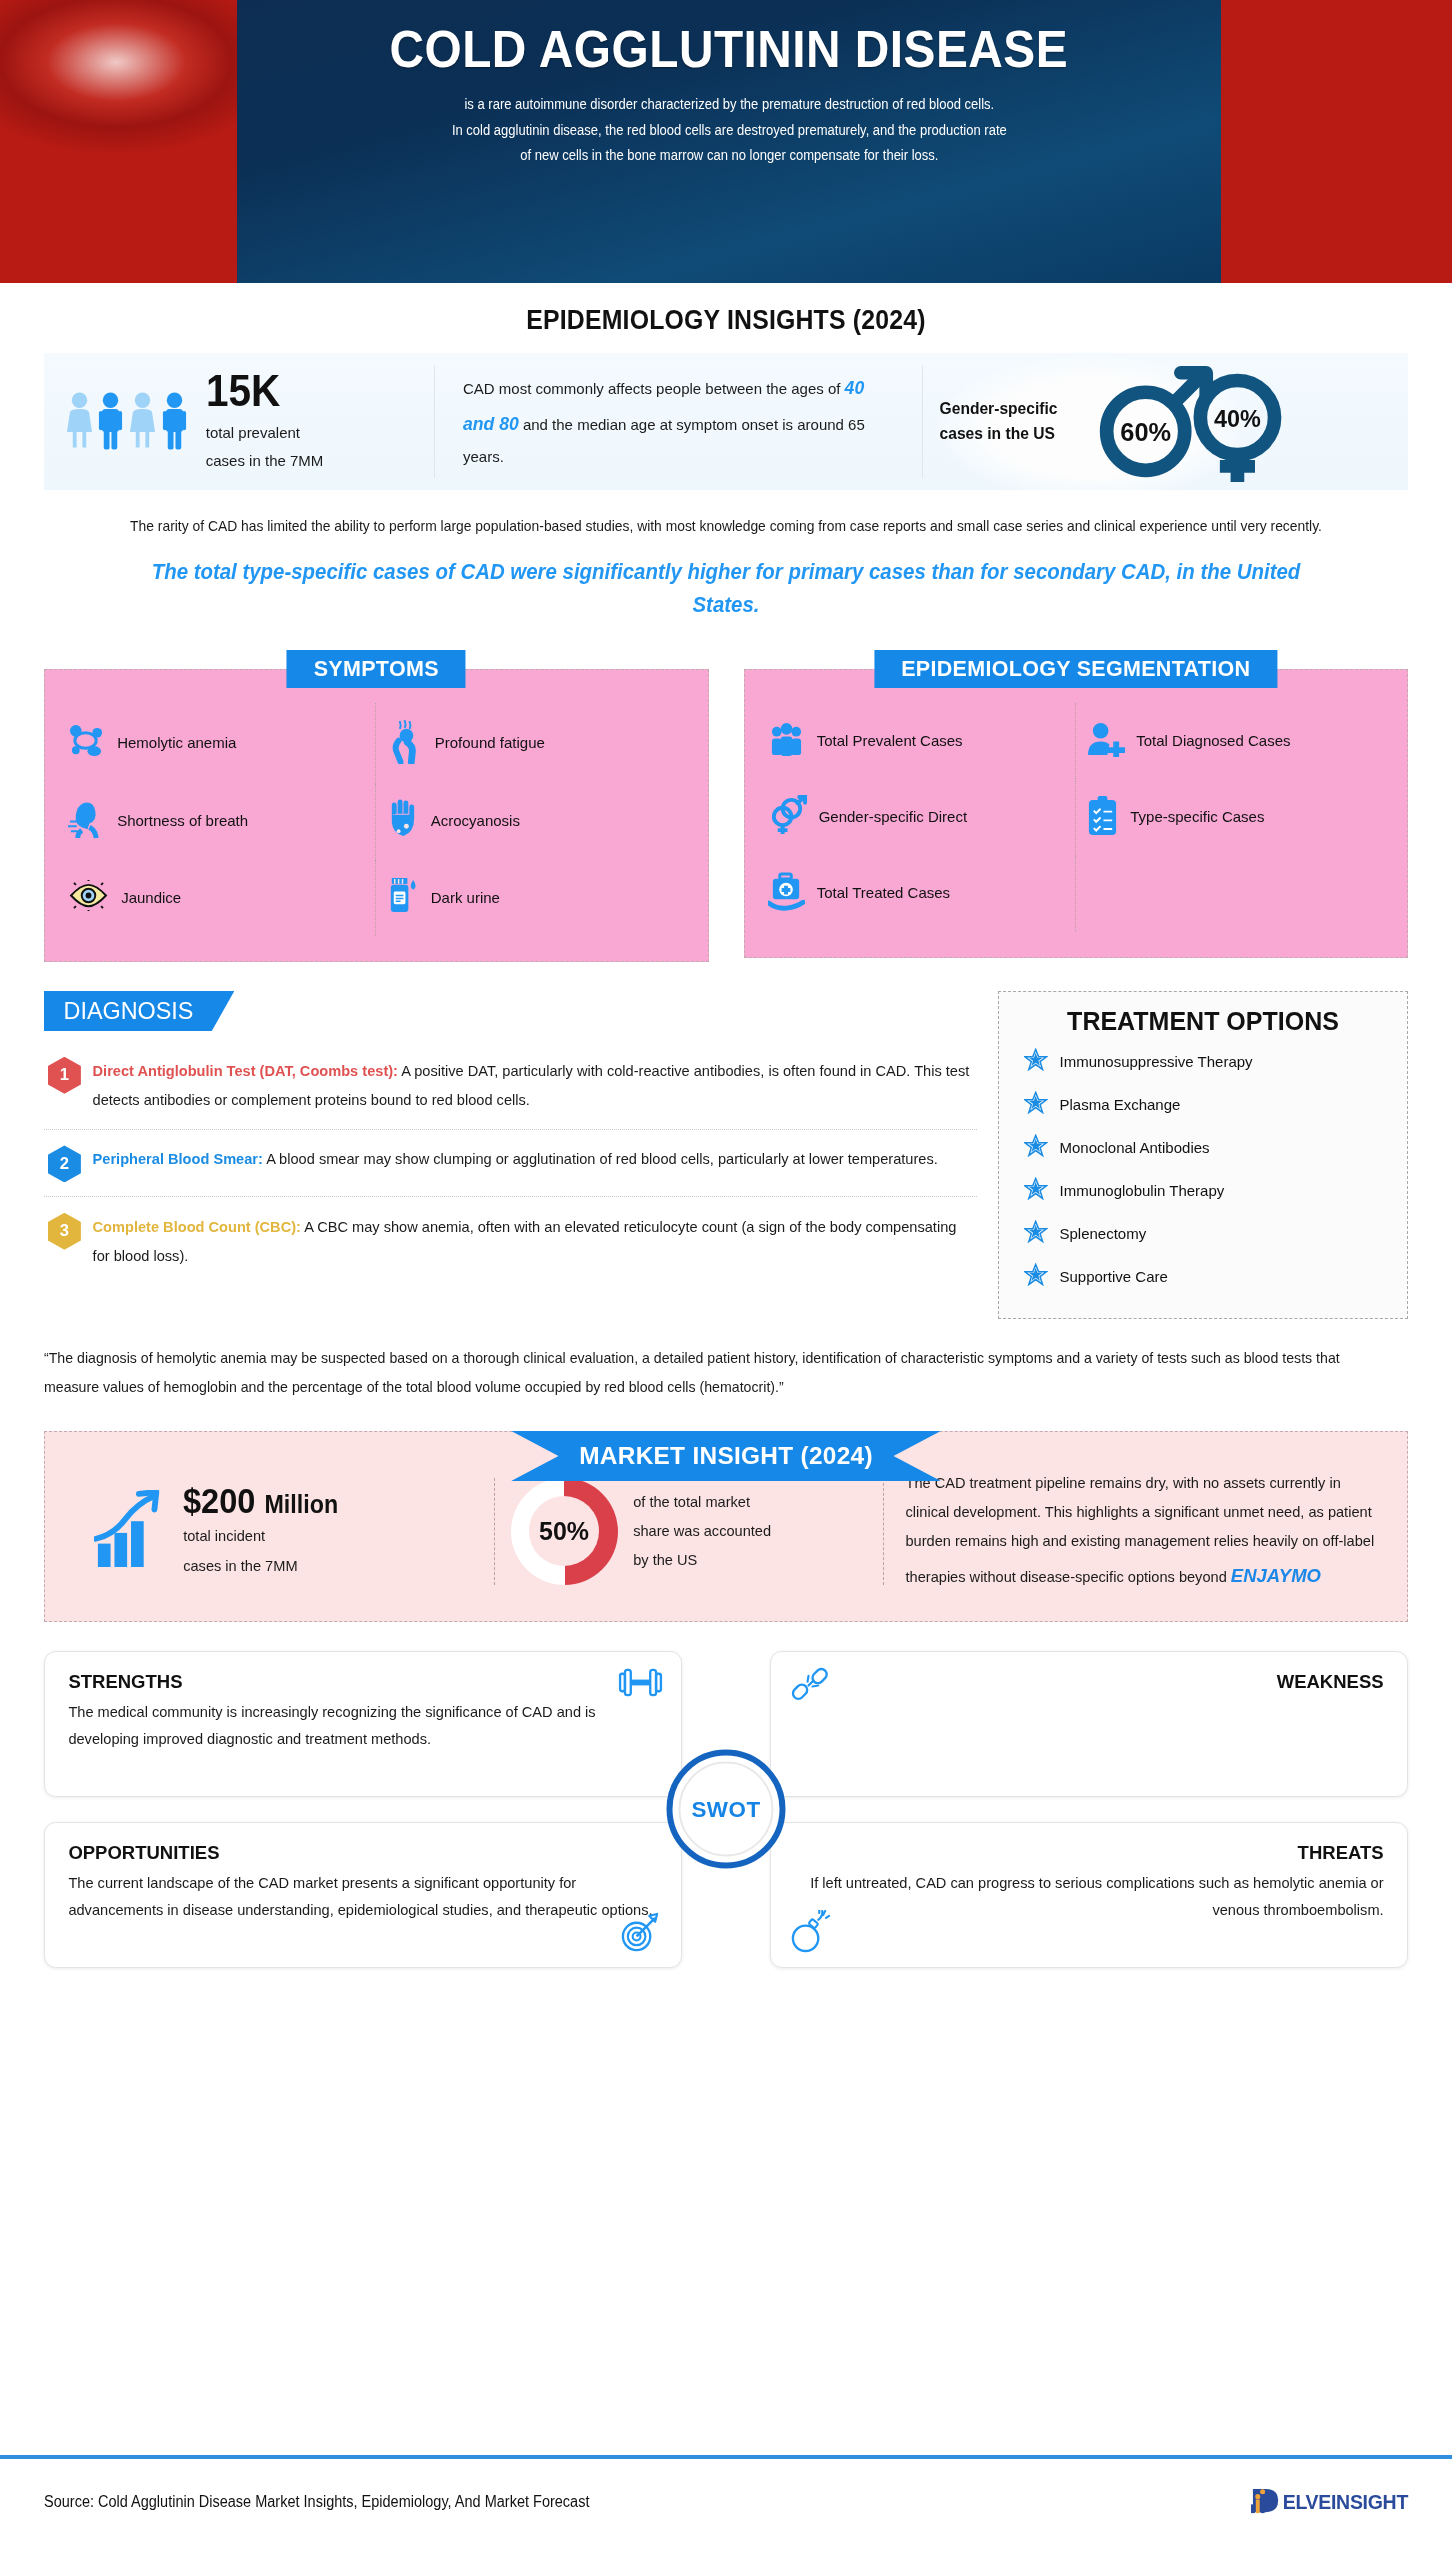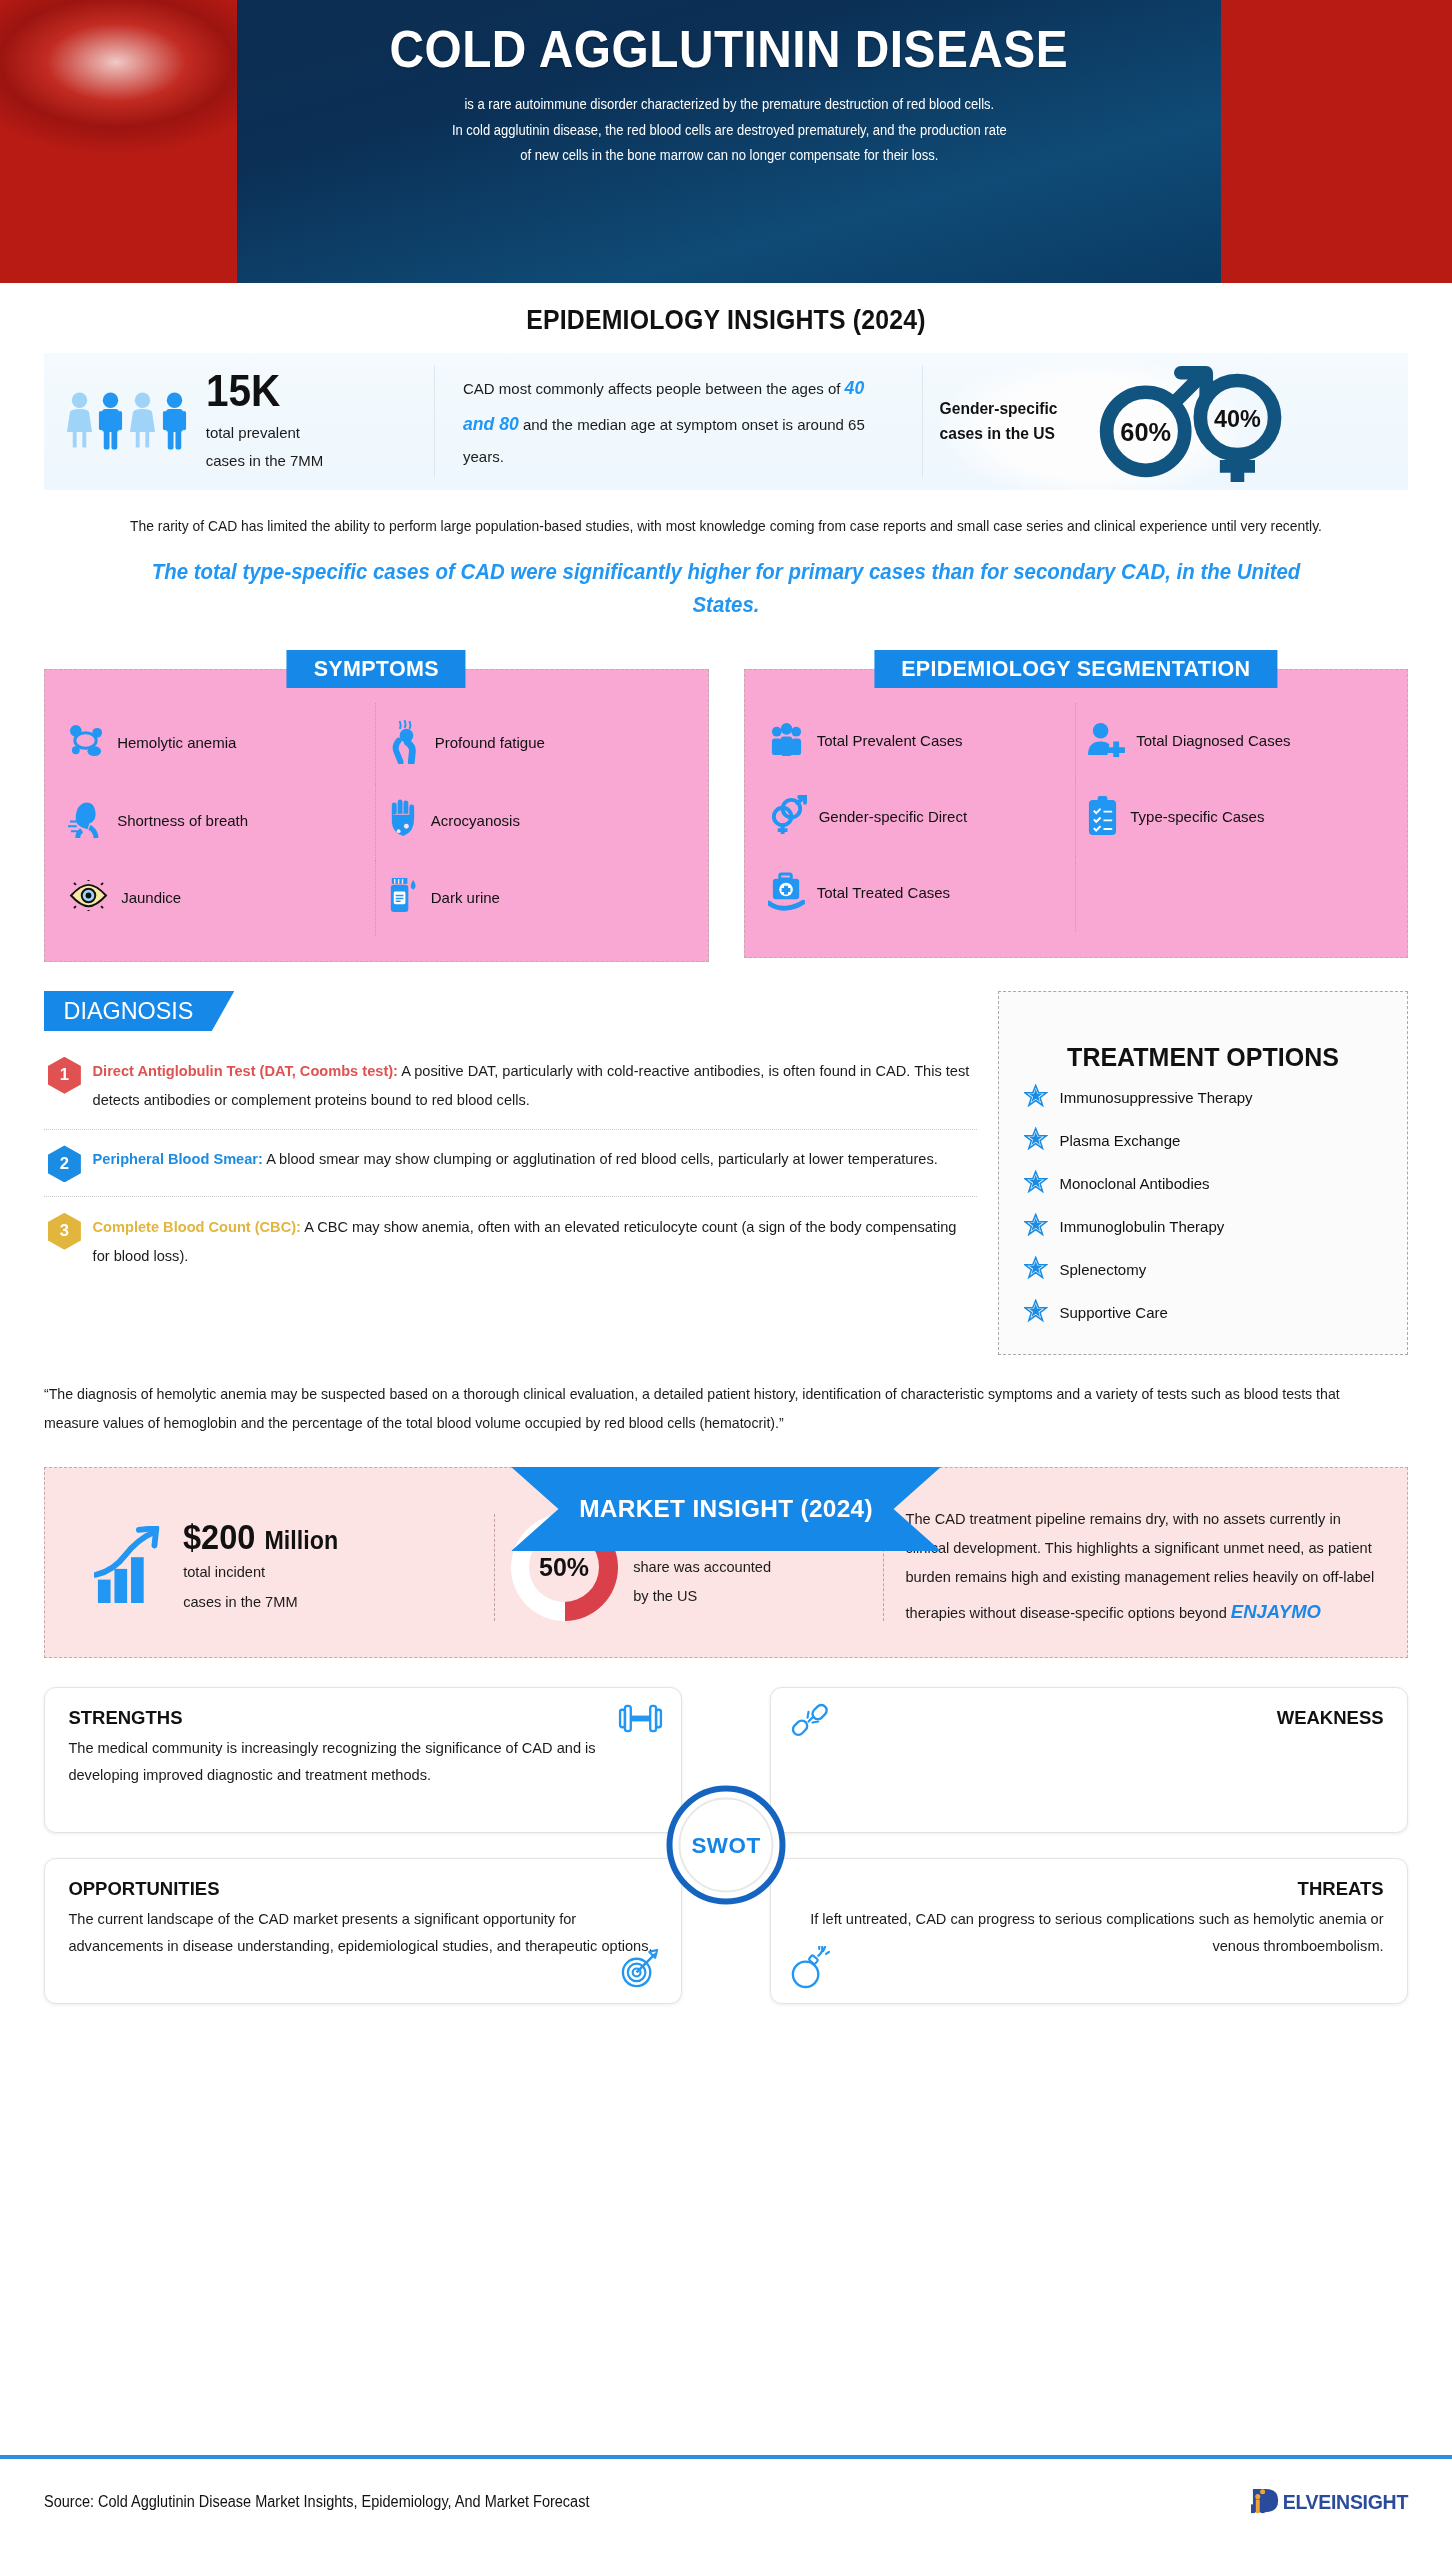--- a/index.html
+++ b/index.html
@@ -147,36 +147,36 @@
     flex: 0 0 33px; height: 37px; display:flex; align-items:center; justify-content:center;
     color:#fff; font-size:16.6px; font-weight:bold;
     clip-path: polygon(50% 0%, 100% 25%, 100% 75%, 50% 100%, 0% 75%, 0% 25%);
   }
   .diag-text { font-size: 14.6px; line-height: 2.0; color:#1b1b1b; }
   .diag-text .lead { font-weight: bold; }
   .diag-right {
     width: 410px; border: 1px dashed #a8a8a8;
     padding: 15.6px 19.5px 19.5px 19.5px; background:#fbfbfb;
   }
-  .treat-title { font-size: 25px; font-weight: bold; color:#111; text-align:center; margin-bottom: 3.9px; margin-top: 36px; }
+  .treat-title { font-size: 25px; font-weight: bold; color:#111; text-align:center; margin-bottom: 3.9px; }
   .treat-item { display:flex; align-items:center; gap:11.7px; padding: 7.8px 0 7.8px 5.9px; }
   .treat-label { font-size: 15px; color:#111; }
 
   
   .quote {
     margin: 25px 44px 0 44px; font-size: 14.6px; color:#1b1b1b; line-height: 2.0;
     transform: scaleX(0.97); transform-origin:left;
   }
 
   
   .mi-wrap { position:relative; margin: 29px 44px 0 44px; }
   .mi-ribbon {
     position:absolute; left:50%; transform: translateX(-50%); top: 0;
     background:#1688e8; color:#fff; font-weight:bold; font-size:24.4px;
-    padding: 28px 68px; z-index:3;
+    padding: 11px 68px; z-index:3;
     clip-path: polygon(0 0, 100% 0, 89% 50%, 100% 100%, 0 100%, 11% 50%);
     letter-spacing: 0.3px;
   }
   .mi-box {
     margin-top: 25px; background:#fce3e4; border:1px dashed #c4aaae;
     padding: 37px 29px 27px 29px; display:flex; align-items:center; min-height: 185px;
   }
   .mi-c1 { width: 420px; display:flex; align-items:center; gap: 13.7px; padding-left: 19.5px; }
   .mi-c2 { width: 390px; display:flex; align-items:center; gap: 15.6px; padding-left: 15.6px;
            border-left:1px dashed #c09ea2; border-right:1px dashed #c09ea2; }

